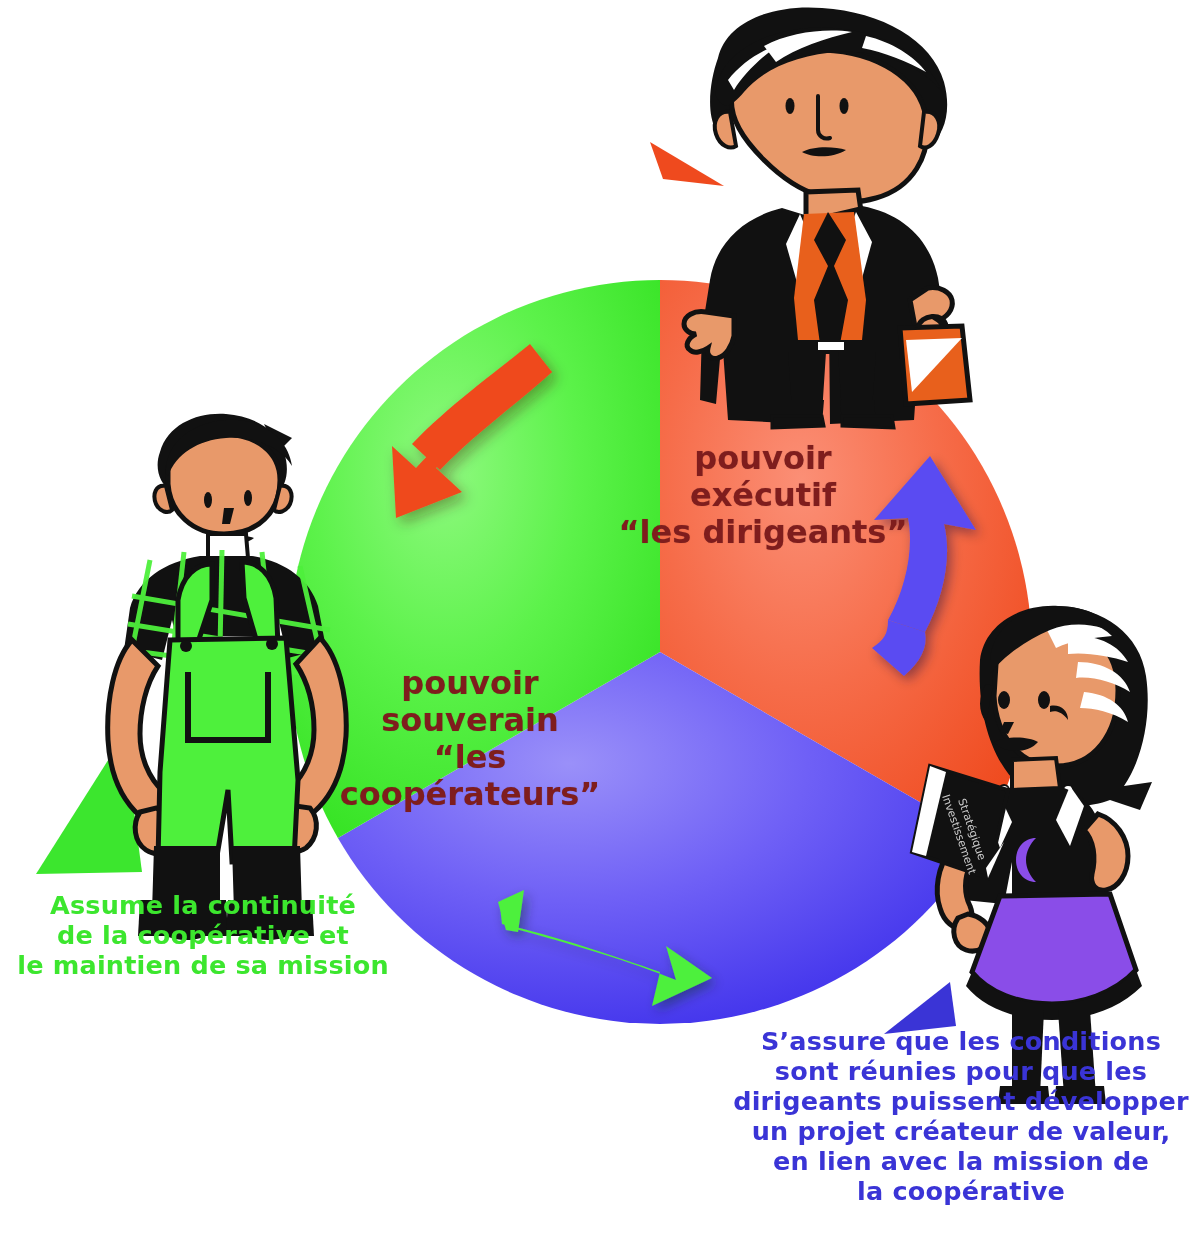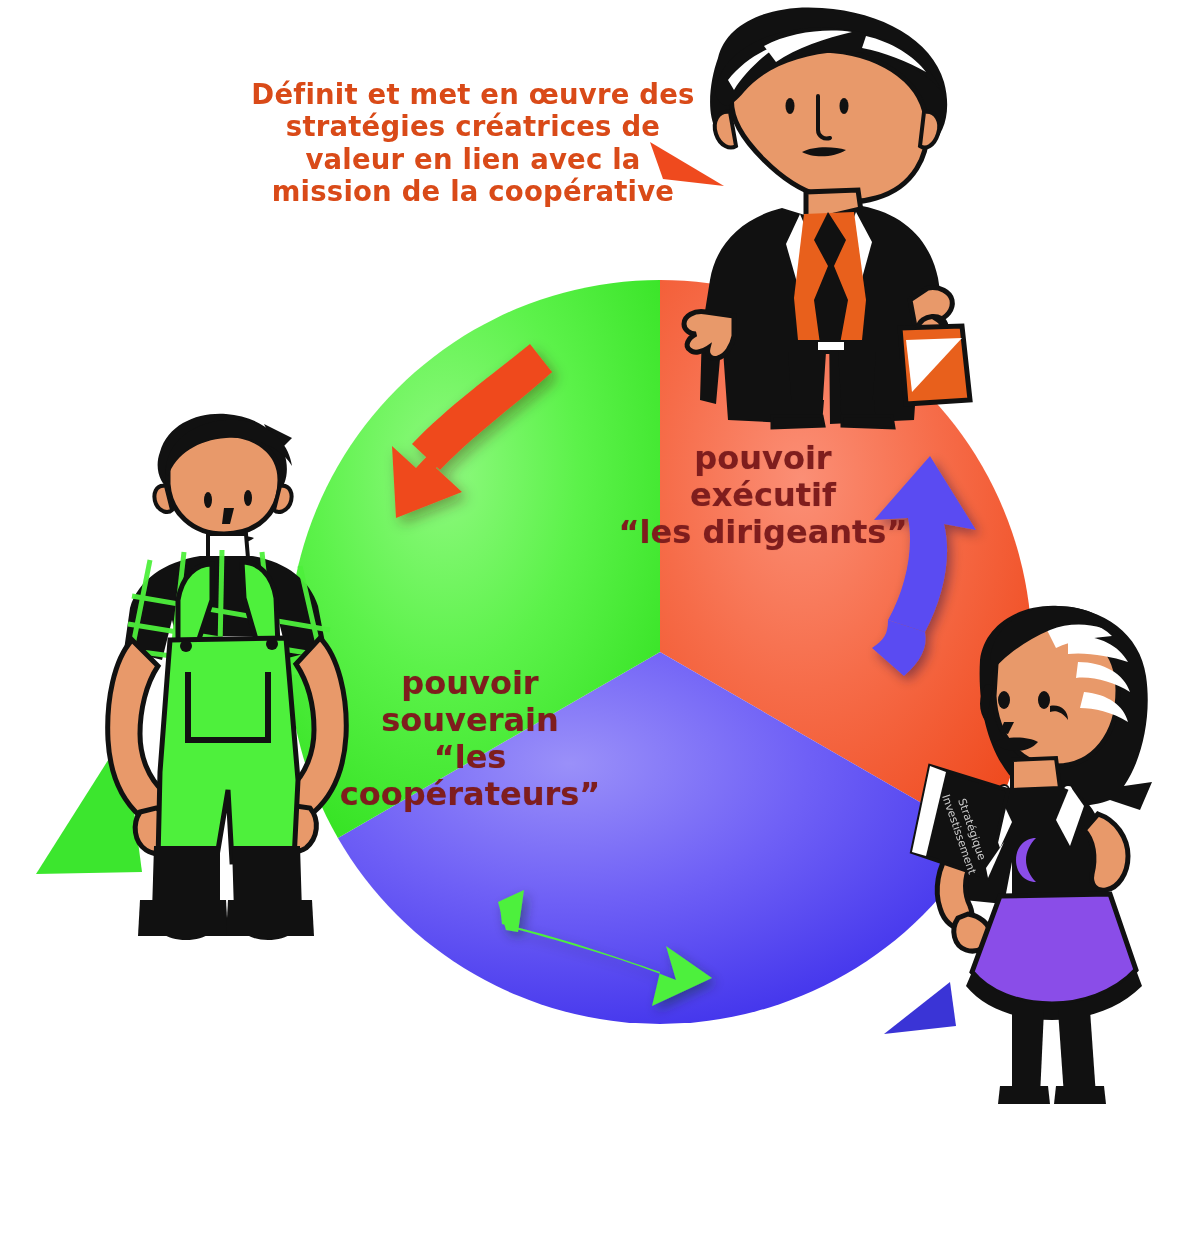--- a/index.html
+++ b/index.html
@@ -330,26 +330,31 @@
       <g>
         <path fill="#111111" stroke="#111111" stroke-width="4" d="M930 766 L1008 790 L988 878 L912 852 Z"></path>
         <path fill="#ffffff" d="M930 766 L946 772 L926 856 L912 852 Z"></path>
         <path fill="#ffffff" d="M986 868 L1004 842 L988 878 Z"></path>
         <text x="942" y="796" fill="#c9c9c9" font-size="11" font-family="DejaVu Sans, sans-serif" transform="rotate(71 942 796)">Investissement</text>
         <text x="958" y="800" fill="#c9c9c9" font-size="11" font-family="DejaVu Sans, sans-serif" transform="rotate(71 958 800)">Stratégique</text>
       </g>
     </g>
   </svg>
 
-  <div class="callout" id="callout-exec">Définit et met en œuvre des
-stratégies créatrices de
-valeur en lien avec la
-mission de la coopérative</div>
-
-
+
+  <div class="callout" id="callout-coop">Assume la continuité
+de la coopérative et
+le maintien de sa mission</div>
+
+  <div class="callout" id="callout-admin">S’assure que les conditions
+sont réunies pour que les
+dirigeants puissent développer
+un projet créateur de valeur,
+en lien avec la mission de
+la coopérative</div>
 
   <div class="seg-label" id="label-exec">pouvoir
 exécutif
 “les dirigeants”</div>
 
   <div class="seg-label" id="label-souv">pouvoir
 souverain
 “les coopérateurs”</div>
 
 

